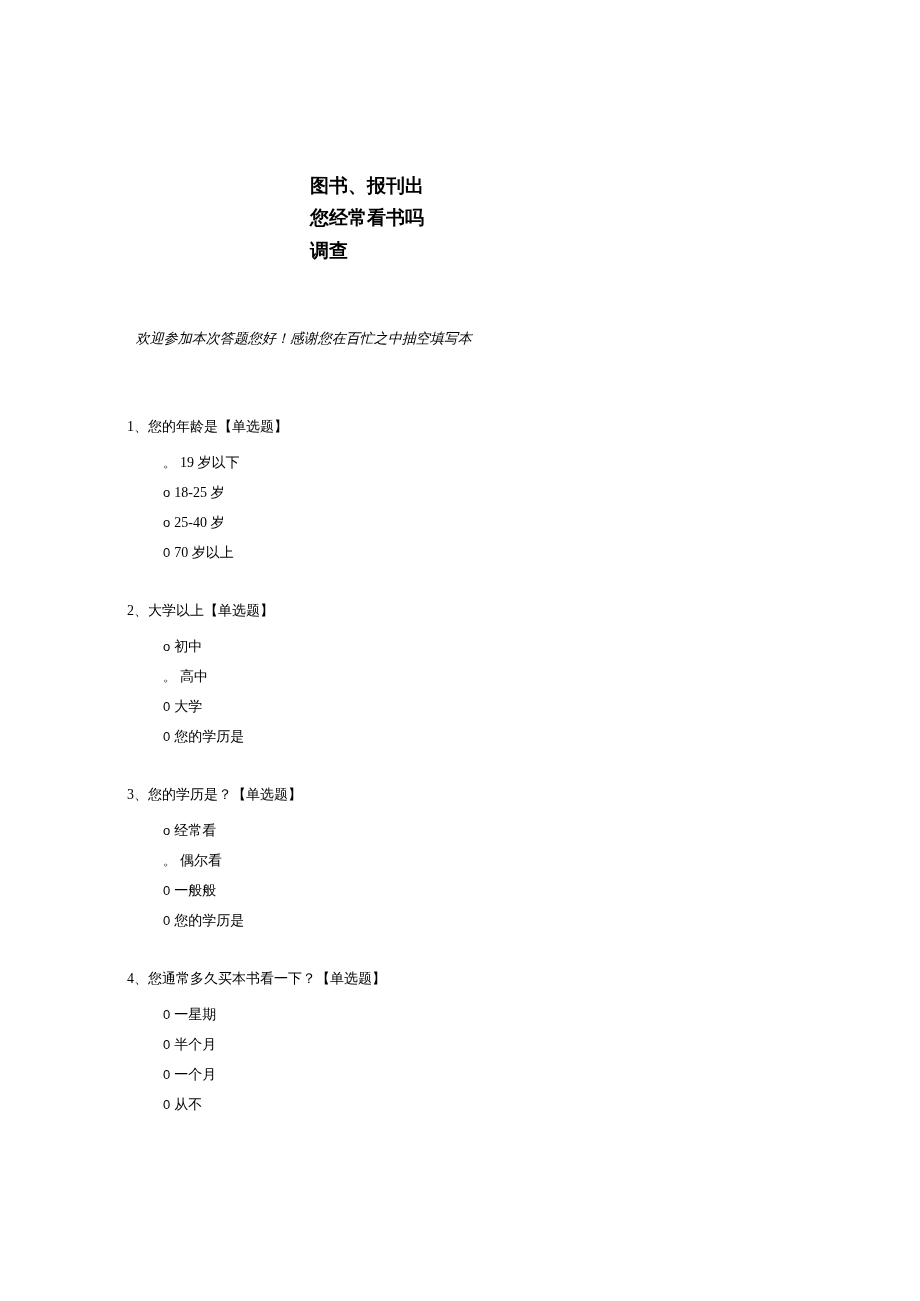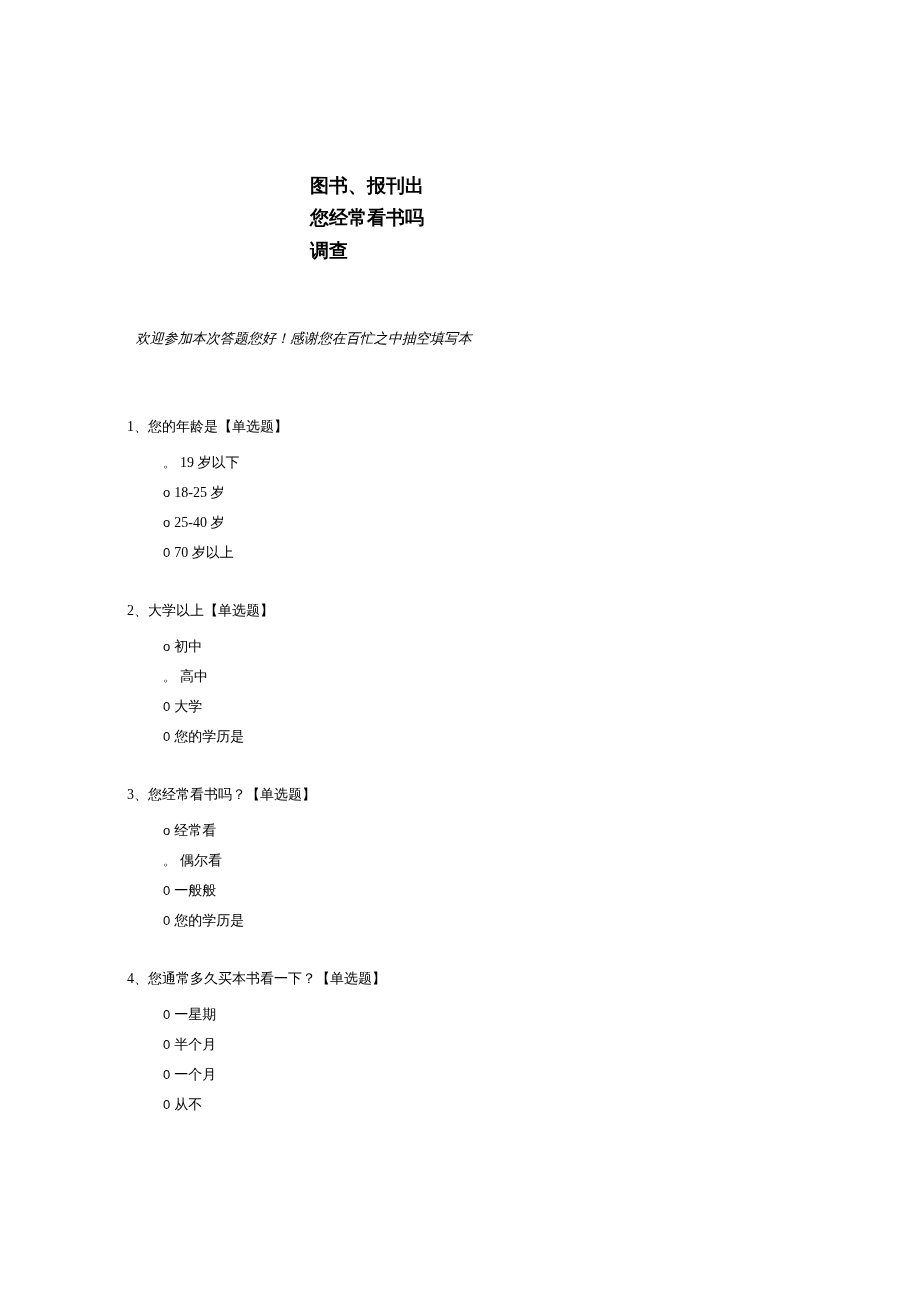--- a/index.html
+++ b/index.html
@@ -123,21 +123,21 @@
         </div>
       <div class="option">
           <span class="bullet">0</span>
           <span> 您的学历是</span>
         </div>
     </div>
   </div>
 
   <div class="question">
     <div class="q-title">
-      <span>3、</span><span>您经常看书吗？【单选题】</span>
+      <span>3、</span><span>您的学历是？【单选题】</span>
     </div>
     <div class="options">
       <div class="option">
           <span class="bullet">o</span>
           <span> 经常看</span>
         </div>
       <div class="option">
           <span class="bullet">。</span>
           <span>偶尔看</span>
         </div>

